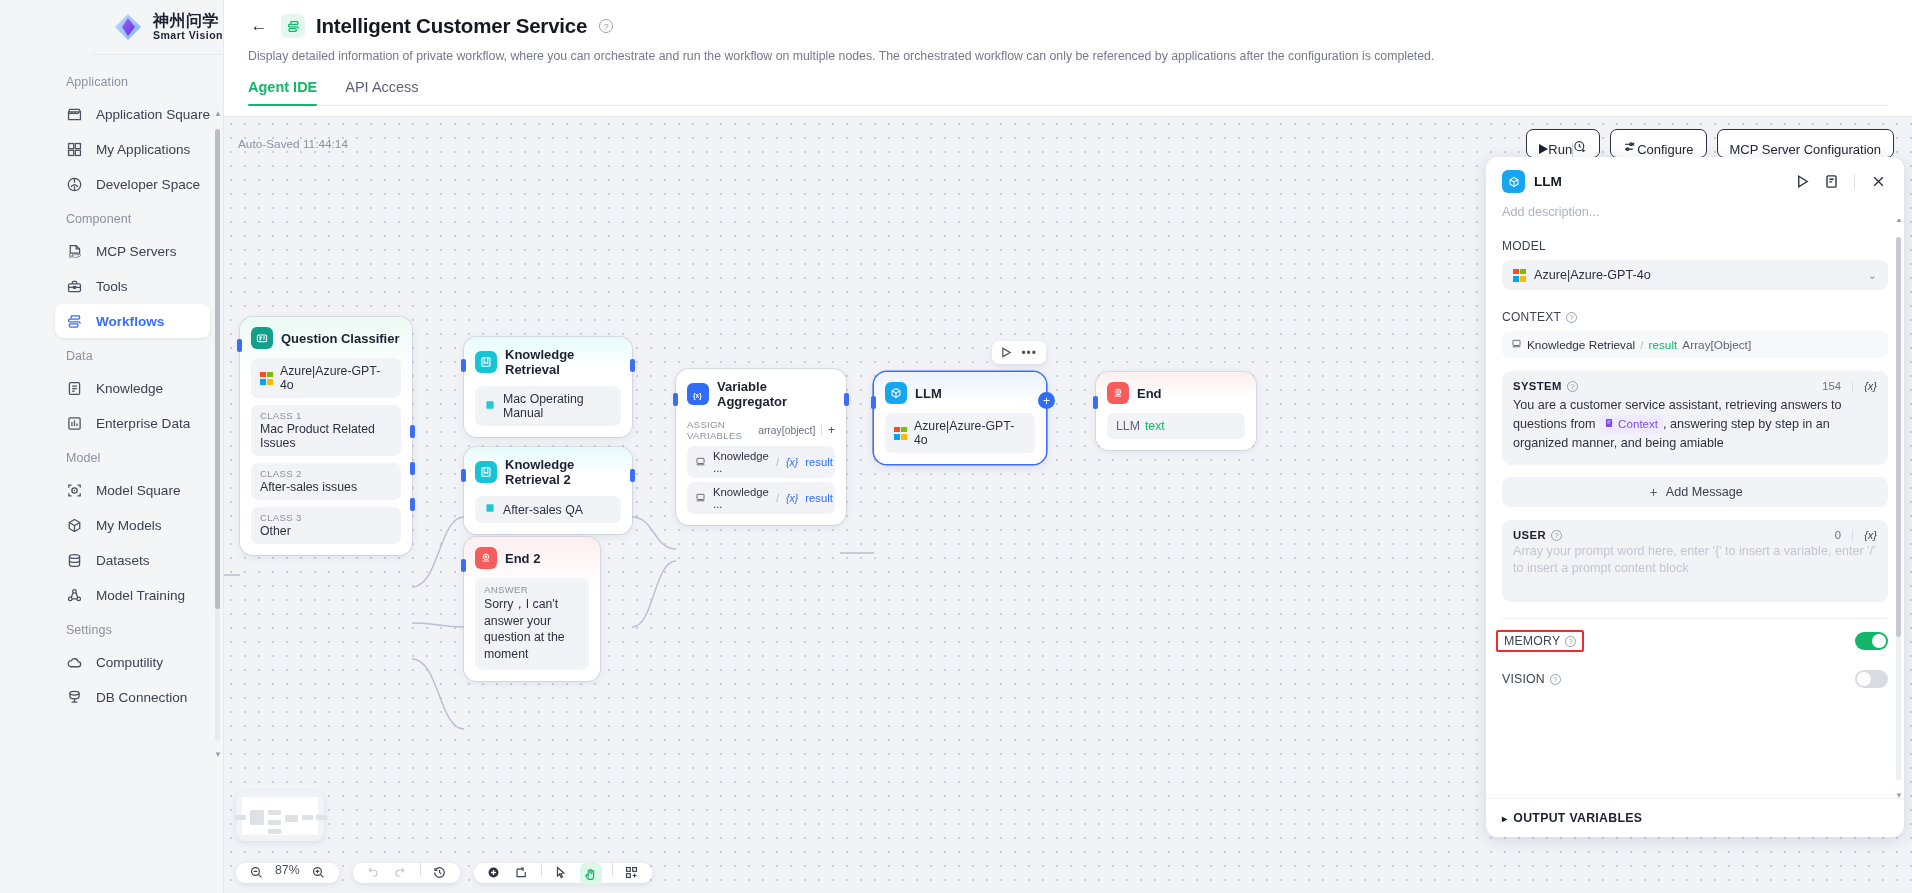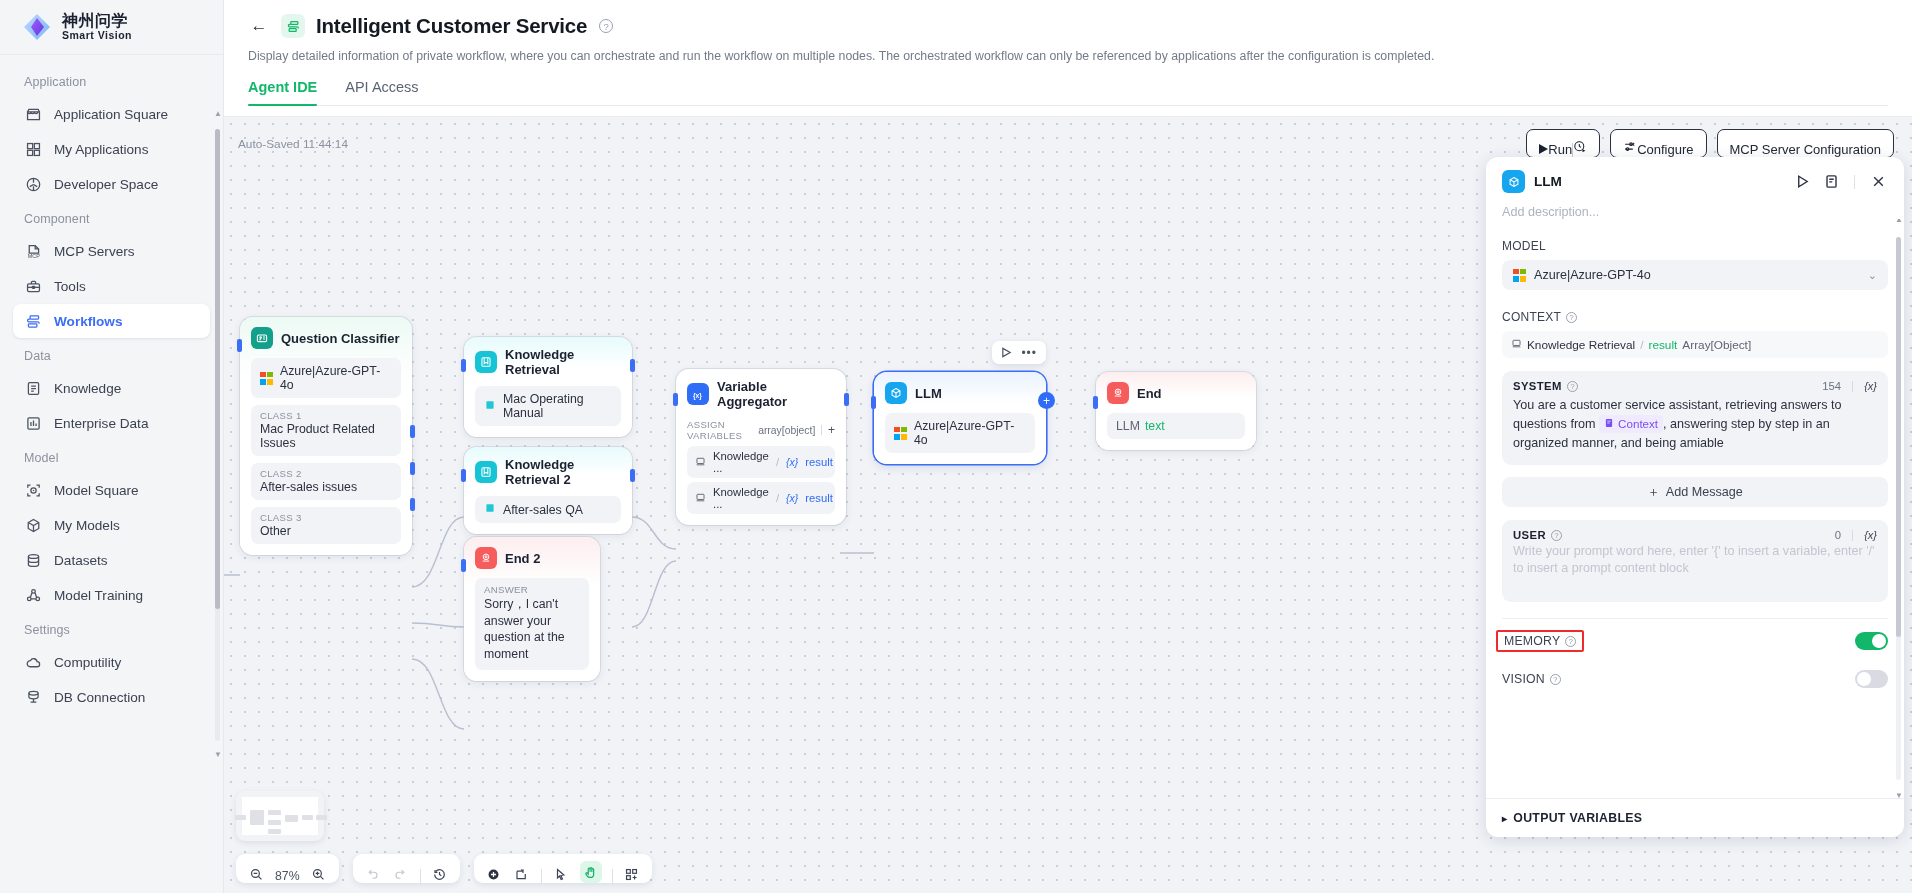--- a/index.html
+++ b/index.html
@@ -11,20 +11,21 @@
   }
   .app { display: flex; width: 1912px; height: 893px; position: relative; }
 
   
   .sidebar {
     width: 224px; height: 893px;
     background: #f4f5f7;
     border-right: 1px solid #e6e8ec;
     display: flex; flex-direction: column;
     position: relative;
+    align-items: flex-end;
   }
   .brand {
     height: 55px; display: flex; align-items: center; gap: 10px;
     padding-left: 22px; border-bottom: 1px solid #e9eaee; background:#f4f5f7;
   }
   .brand-logo { width: 30px; height: 30px; position: relative; }
   .brand-text { line-height: 1.05; }
   .brand-cn { font-size: 16px; font-weight: 700; color: #1b2130; letter-spacing: .5px; }
   .brand-en { font-size: 10.5px; font-weight: 700; color: #1b2130; letter-spacing: .5px; }
 
@@ -116,21 +117,21 @@
   .port { position: absolute; width: 5px; height: 13px; background: #3b6df5; border-radius: 2px; }
 
   
   .minimap { position: absolute; left: 12px; bottom: 52px; width: 88px; height: 50px;
      background: #f2f3f6; border-radius: 9px; box-shadow: 0 2px 6px rgba(30,40,80,.10); padding: 6px;}
   .minimap-inner { background:#fff; width:100%; height:100%; position: relative;}
   .mm { position: absolute; background: #dfe1e6; border-radius: 1px; }
 
   .toolbar-bottom { position: absolute; left: 12px; bottom: 10px; display: flex; gap: 14px; }
   .tb-group { background:#fff; border-radius:9px; box-shadow:0 2px 6px rgba(30,40,80,.10);
-     height:29px; display:flex; align-items:flex-end; gap:10px; padding: 0 11px;}
+     height:20px; display:flex; align-items:flex-start; gap:10px; padding: 0 11px;}
   .tb-ic { width:18px; height:18px; display:flex;align-items:center;justify-content:center; cursor:pointer;}
   .tb-ic svg { width:15px;height:15px; stroke:#3d4454; fill:none; stroke-width:1.6;}
   .tb-ic.dim svg { stroke:#c3c7d0; }
   .tb-ic.on { background:#dcf7e8; border-radius:6px; width:22px;height:22px;}
   .tb-ic.on svg { stroke:#17ae6b; }
   .zoom-val { font-size:12.3px; color:#4b5260; }
   .vsep { width:1px; height:14px; background:#dde0e6; }
 
   
   .panel {
@@ -808,21 +809,21 @@
             </div>
 
             <div class="msg-box" style="height:82px">
               <div class="msg-top">
                 <span class="msg-role">USER</span>
                 <span class="help-ico" style="width:11px;height:11px;font-size:8px">?</span>
                 <span class="msg-count">0</span>
                 <span style="width:1px;height:11px;background:#d8dbe1;margin:0 7px"></span>
                 <span class="msg-x">{x}</span>
               </div>
-              <div class="msg-ph">Write your prompt word here, enter '{' to insert a variable, enter '/' to insert a prompt content block</div>
+              <div class="msg-ph">Array your prompt word here, enter '{' to insert a variable, enter '/' to insert a prompt content block</div>
             </div>
 
             <div class="divider"></div>
 
             <div class="toggle-row">
               <span class="toggle-lbl highlight">
                 <span>MEMORY</span>
                 <span class="help-ico" style="width:11px;height:11px;font-size:8px">?</span>
               </span>
               <span class="sw on"></span>

